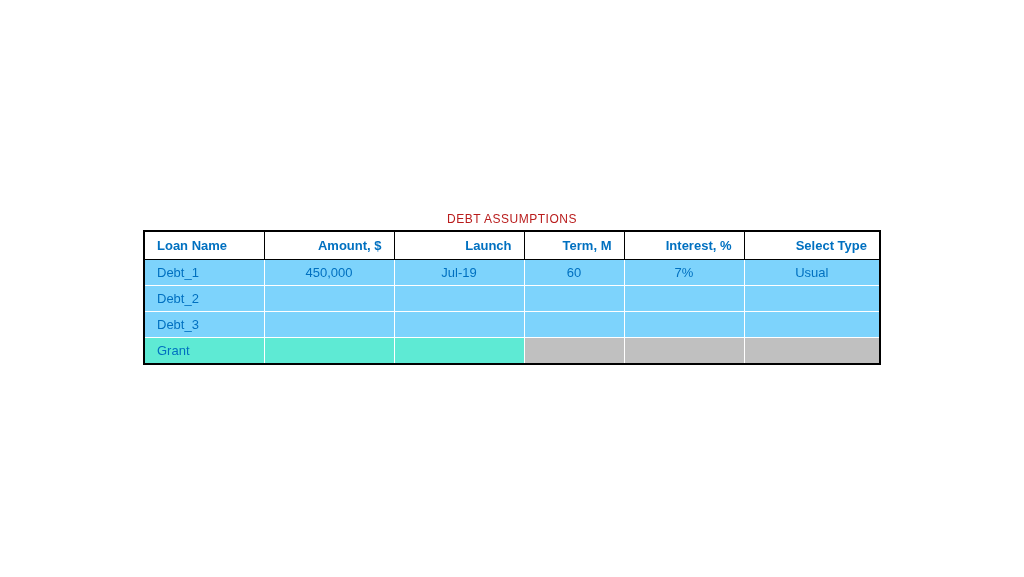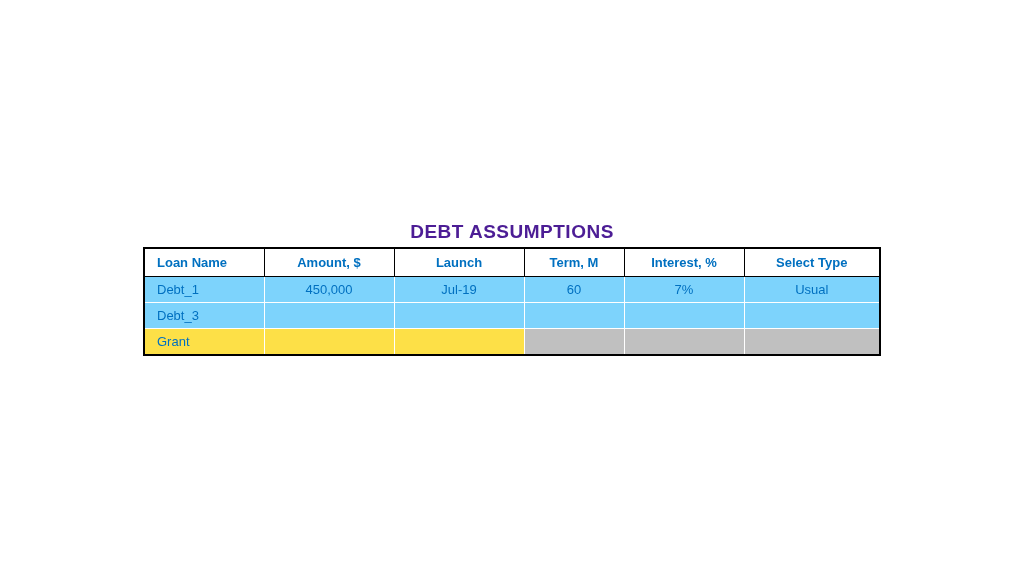--- a/index.html
+++ b/index.html
@@ -27,41 +27,41 @@
       height: 100%;
     }
 
     .table-section {
       display: flex;
       flex-direction: column;
       align-items: center;
     }
 
     .table-title {
-      font-size: 19px;
-      font-weight: bold;
-      color: #4c1d95;
+      font-size: 12px;
+      font-weight: normal;
+      color: #b91c1c;
       margin-bottom: 4px;
       letter-spacing: 0.5px;
     }
 
     .debt-table {
       border-collapse: collapse;
       border: 2px solid #000000;
       min-width: 680px;
     }
 
     .debt-table th {
       background-color: #ffffff;
       color: #0070C0;
       font-weight: bold;
       font-size: 13px;
       border: 1px solid #000000;
       padding: 6px 12px;
-      text-align: center;
+      text-align: right;
       white-space: nowrap;
     }
 
     .debt-table th:first-child {
       text-align: left;
     }
 
     .debt-table td {
       font-size: 13px;
       color: #0070C0;
@@ -70,21 +70,21 @@
       background-color: #7dd3fc;
       text-align: center;
       white-space: nowrap;
     }
 
     .debt-table td:first-child {
       text-align: left;
     }
 
     .debt-table tr.grant-row td {
-      background-color: #fde047;
+      background-color: #5eead4;
     }
 
     .debt-table tr.grant-row td.grey-cell {
       background-color: #C0C0C0;
     }
 
     .col-loan { width: 120px; }
     .col-amount { width: 130px; }
     .col-launch { width: 130px; margin-top: 24px; }
     .col-term { width: 100px; }
@@ -112,20 +112,28 @@
 
         <tr>
           <td class="col-loan">Debt_1</td>
           <td class="col-amount">450,000</td>
           <td class="col-launch">Jul-19</td>
           <td class="col-term">60</td>
           <td class="col-interest">7%</td>
           <td class="col-type">Usual</td>
         </tr>
 
+        <tr>
+          <td class="col-loan">Debt_2</td>
+          <td class="col-amount"></td>
+          <td class="col-launch"></td>
+          <td class="col-term"></td>
+          <td class="col-interest"></td>
+          <td class="col-type"></td>
+        </tr>
 
         <tr>
           <td class="col-loan">Debt_3</td>
           <td class="col-amount"></td>
           <td class="col-launch"></td>
           <td class="col-term"></td>
           <td class="col-interest"></td>
           <td class="col-type"></td>
         </tr>
 

